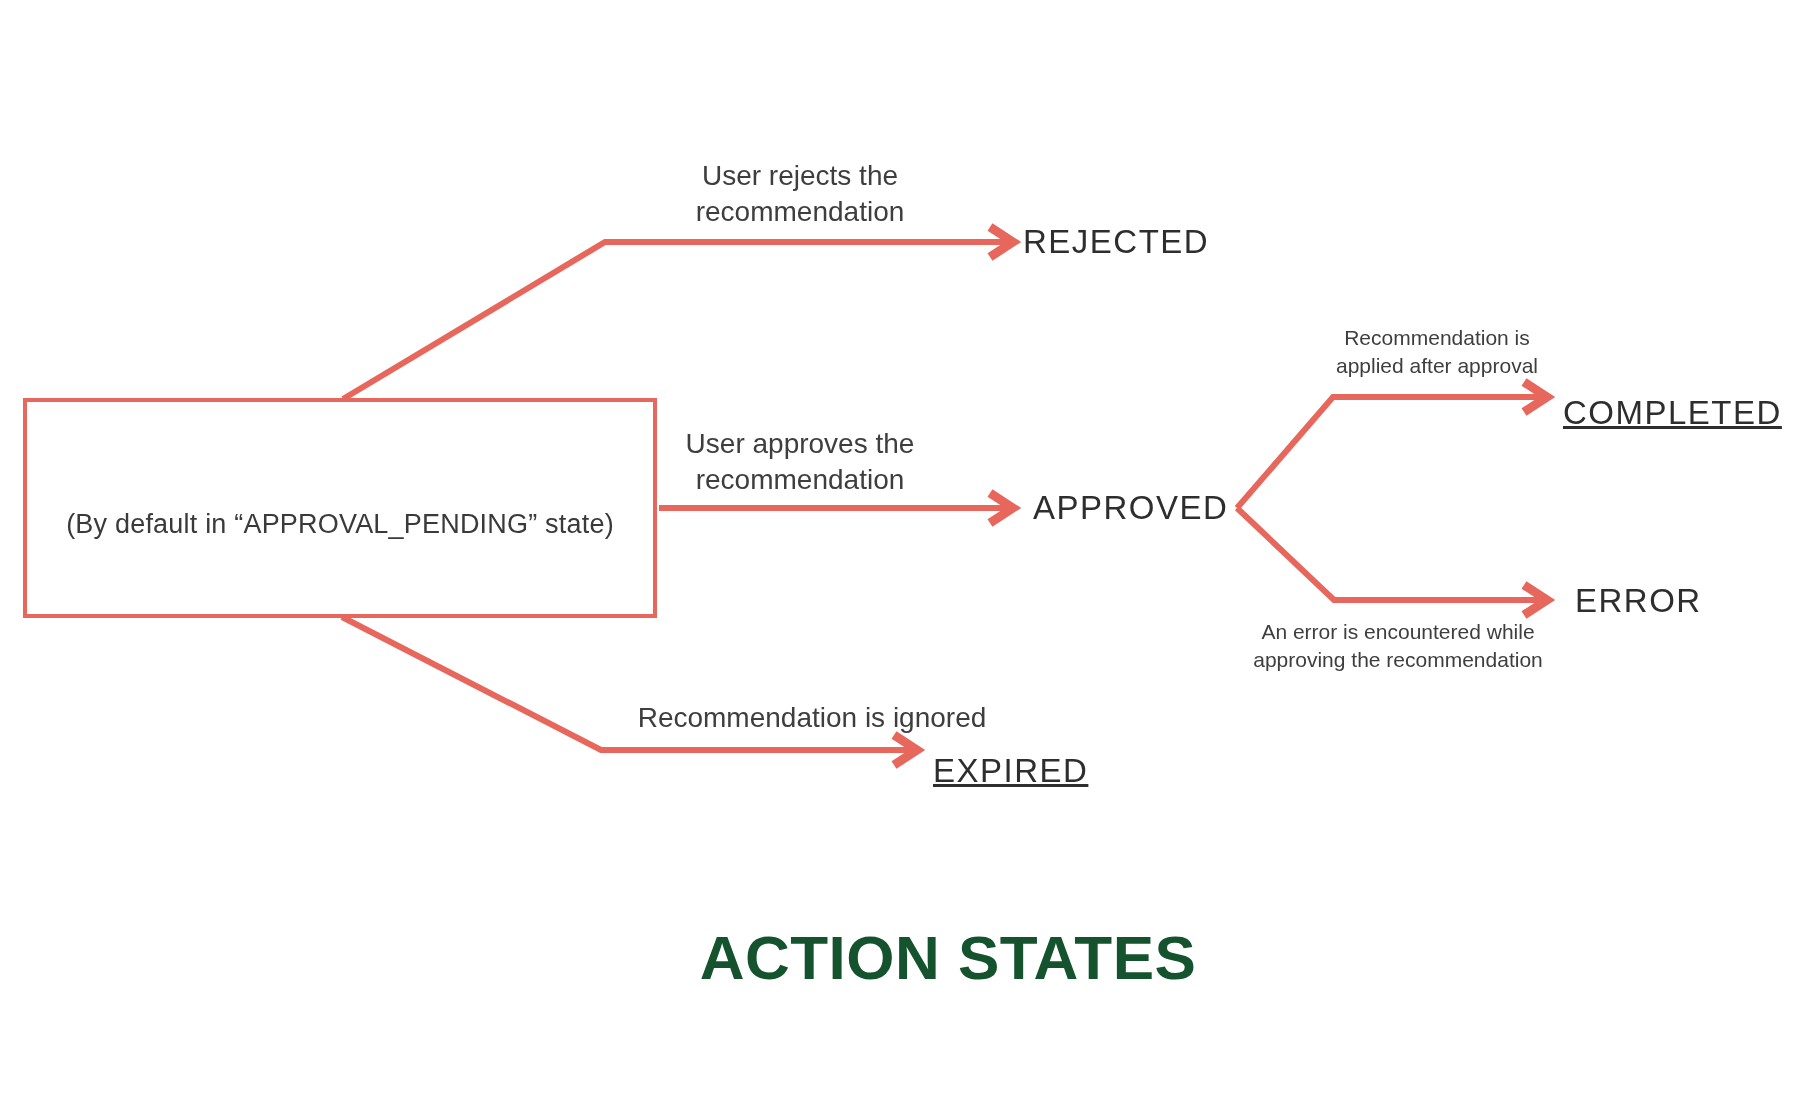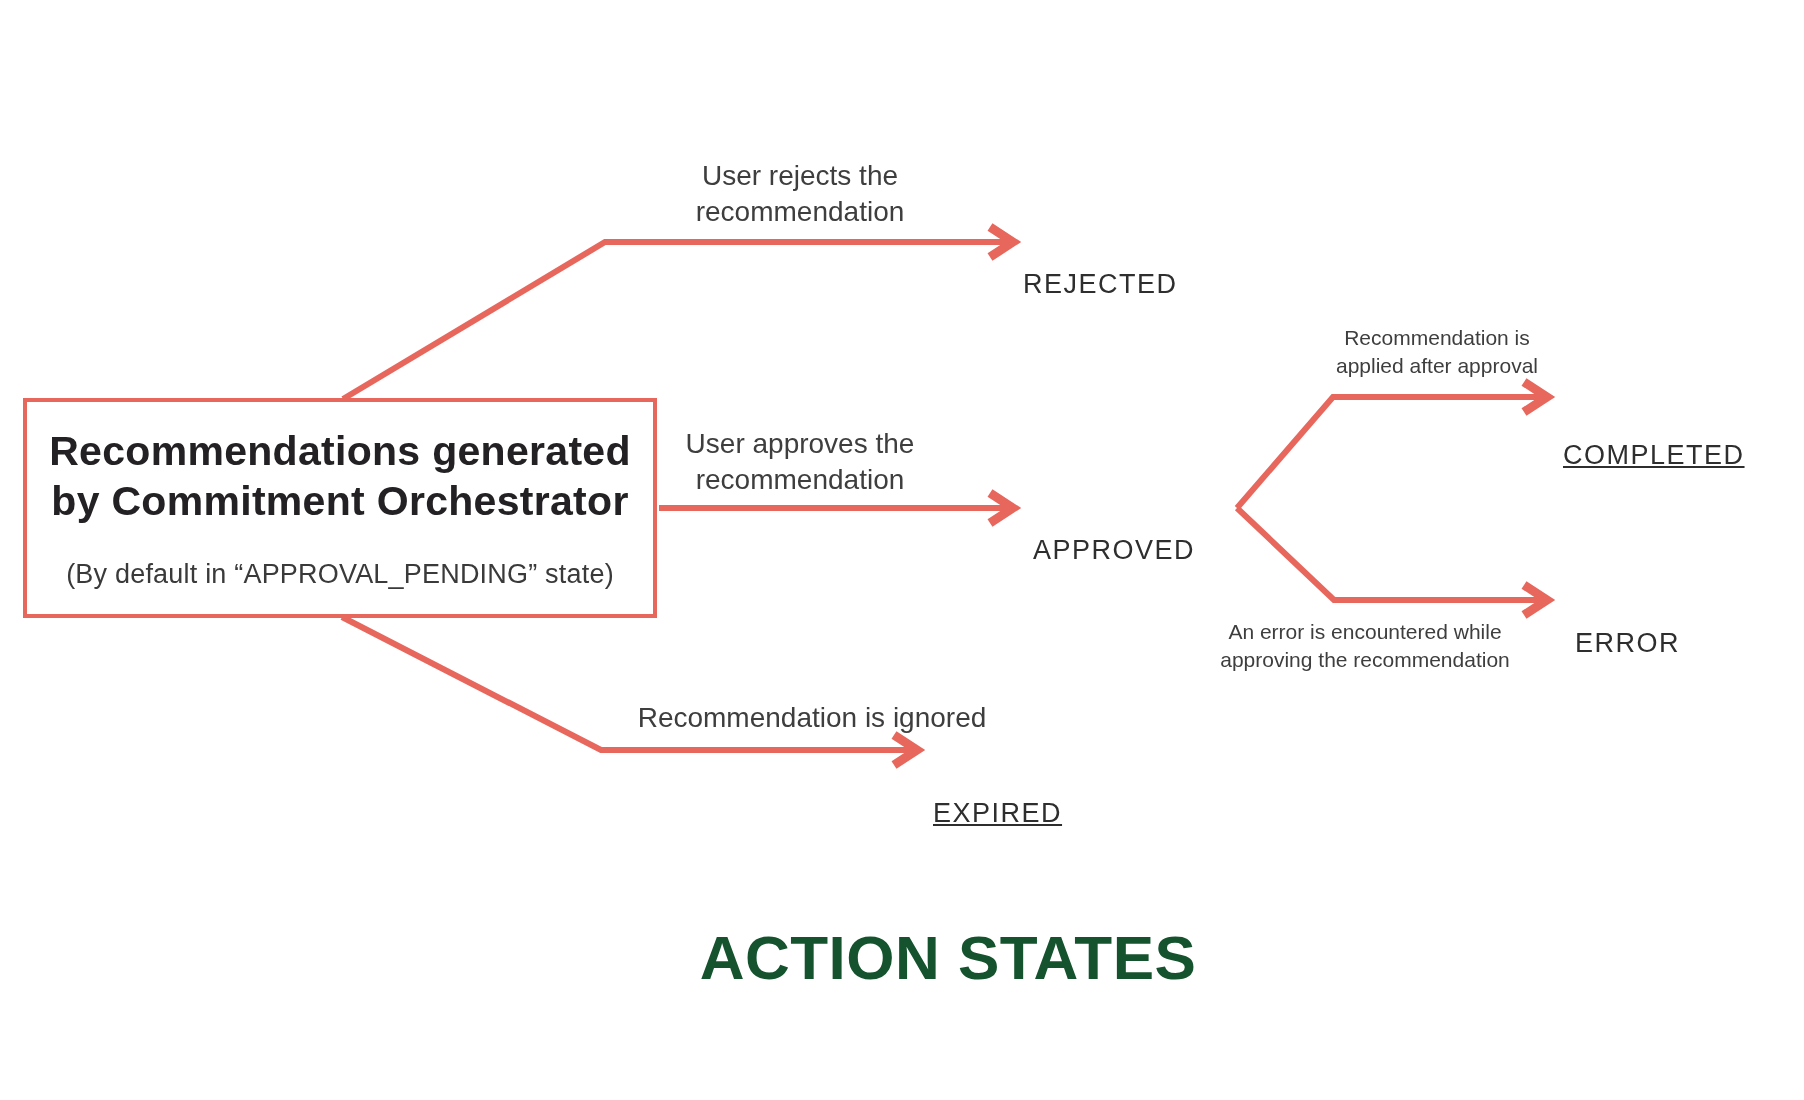--- a/index.html
+++ b/index.html
@@ -62,27 +62,26 @@
   .source-subtitle {
     margin-top: 33px;
     font-size: 27px;
     font-weight: 400;
     color: #3a3a3a;
     letter-spacing: 0.2px;
     white-space: nowrap;
   }
   .state-label {
     position: absolute;
-    font-size: 27px;
+    font-size: 33px;
     font-weight: 400;
     color: #2e2e2e;
     letter-spacing: 1.5px;
     white-space: nowrap;
     line-height: 36px;
-    margin-top: 42px;
   }
   .edge-label {
     position: absolute;
     font-size: 28px;
     font-weight: 400;
     color: #3e3e3e;
     text-align: center;
     line-height: 36px;
   }
   .edge-label.small {
@@ -119,31 +118,27 @@
     <path class="flow-head" d="M 894 735 L 917 750 L 894 765"></path>
 
     <path class="flow-line" d="M 1237 508 L 1333 397 L 1540 397"></path>
     <path class="flow-head" d="M 1524 382 L 1547 397 L 1524 412"></path>
 
     <path class="flow-line" d="M 1237 508 L 1334 600 L 1540 600"></path>
     <path class="flow-head" d="M 1524 585 L 1547 600 L 1524 615"></path>
   </svg>
 
   <div class="source-box">
-    <div class="source-title">
-      <div>Recommendations generated</div>
-      <div>by Commitment Orchestrator</div>
-    </div>
     <div class="source-subtitle">(By default in “APPROVAL_PENDING” state)</div>
   </div>
 
   <div class="edge-label" style="left:650px; top:158px; width:300px;">User rejects the recommendation</div>
   <div class="edge-label" style="left:650px; top:426px; width:300px;">User approves the recommendation</div>
   <div class="edge-label small" style="left:1322px; top:324px; width:230px;">Recommendation is applied after approval</div>
-  <div class="edge-label small" style="left:1200px; top:618px; width:330px;">An error is encountered while approving the recommendation</div>
+  <div class="edge-label small" style="left:1233px; top:618px; width:330px;">An error is encountered while approving the recommendation</div>
   <div class="edge-label" style="left:612px; top:700px; width:400px;">Recommendation is ignored</div>
 
   <div class="state-label" style="left:1023px; top:224px;">REJECTED</div>
   <div class="state-label" style="left:1033px; top:490px;">APPROVED</div>
   <div class="state-label" style="left:1563px; top:395px;text-decoration:underline;">COMPLETED</div>
   <div class="state-label" style="left:1575px; top:583px;">ERROR</div>
   <div class="state-label" style="left:933px; top:753px;text-decoration:underline;">EXPIRED</div>
 
   <div class="footer-title">ACTION STATES</div>
 

